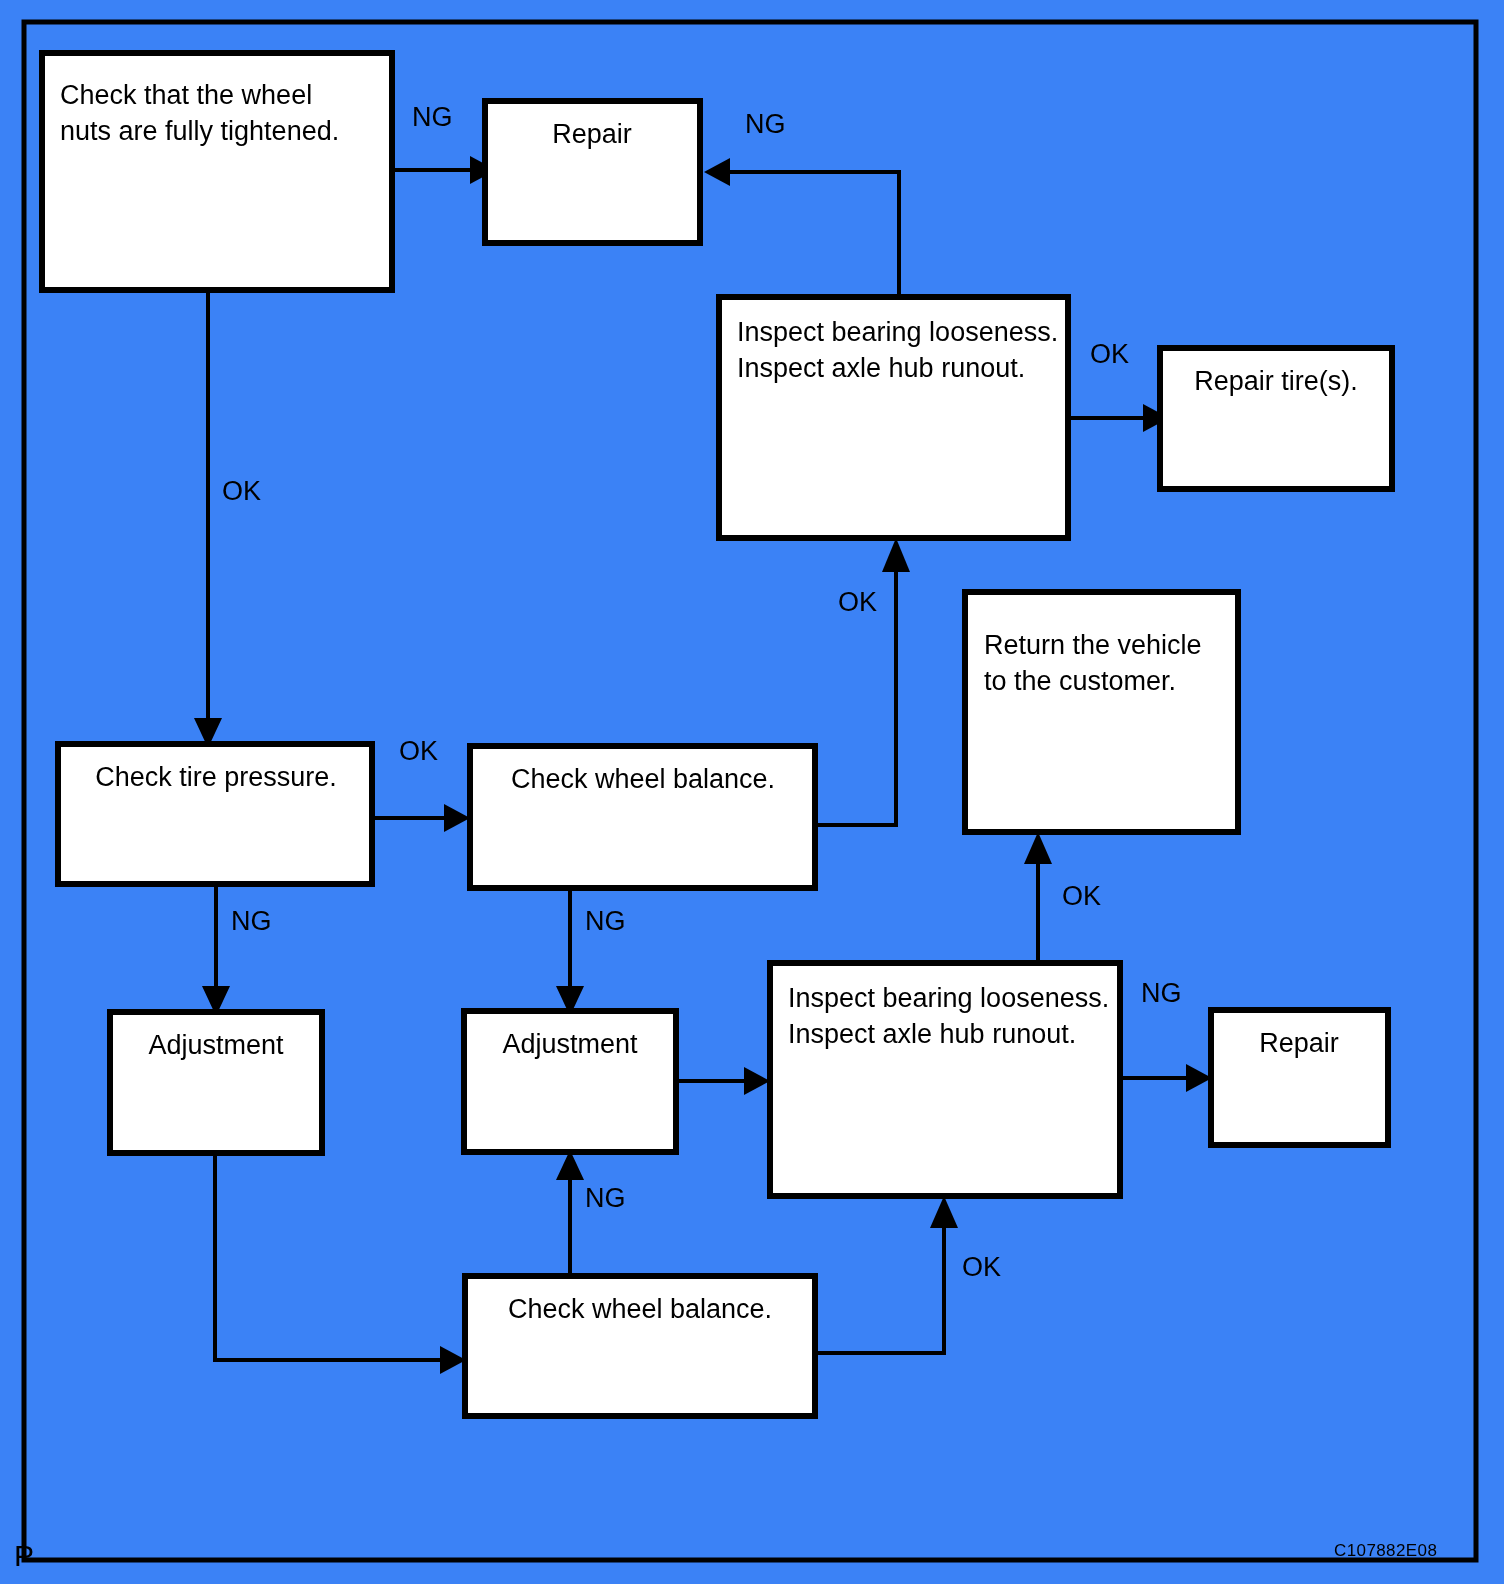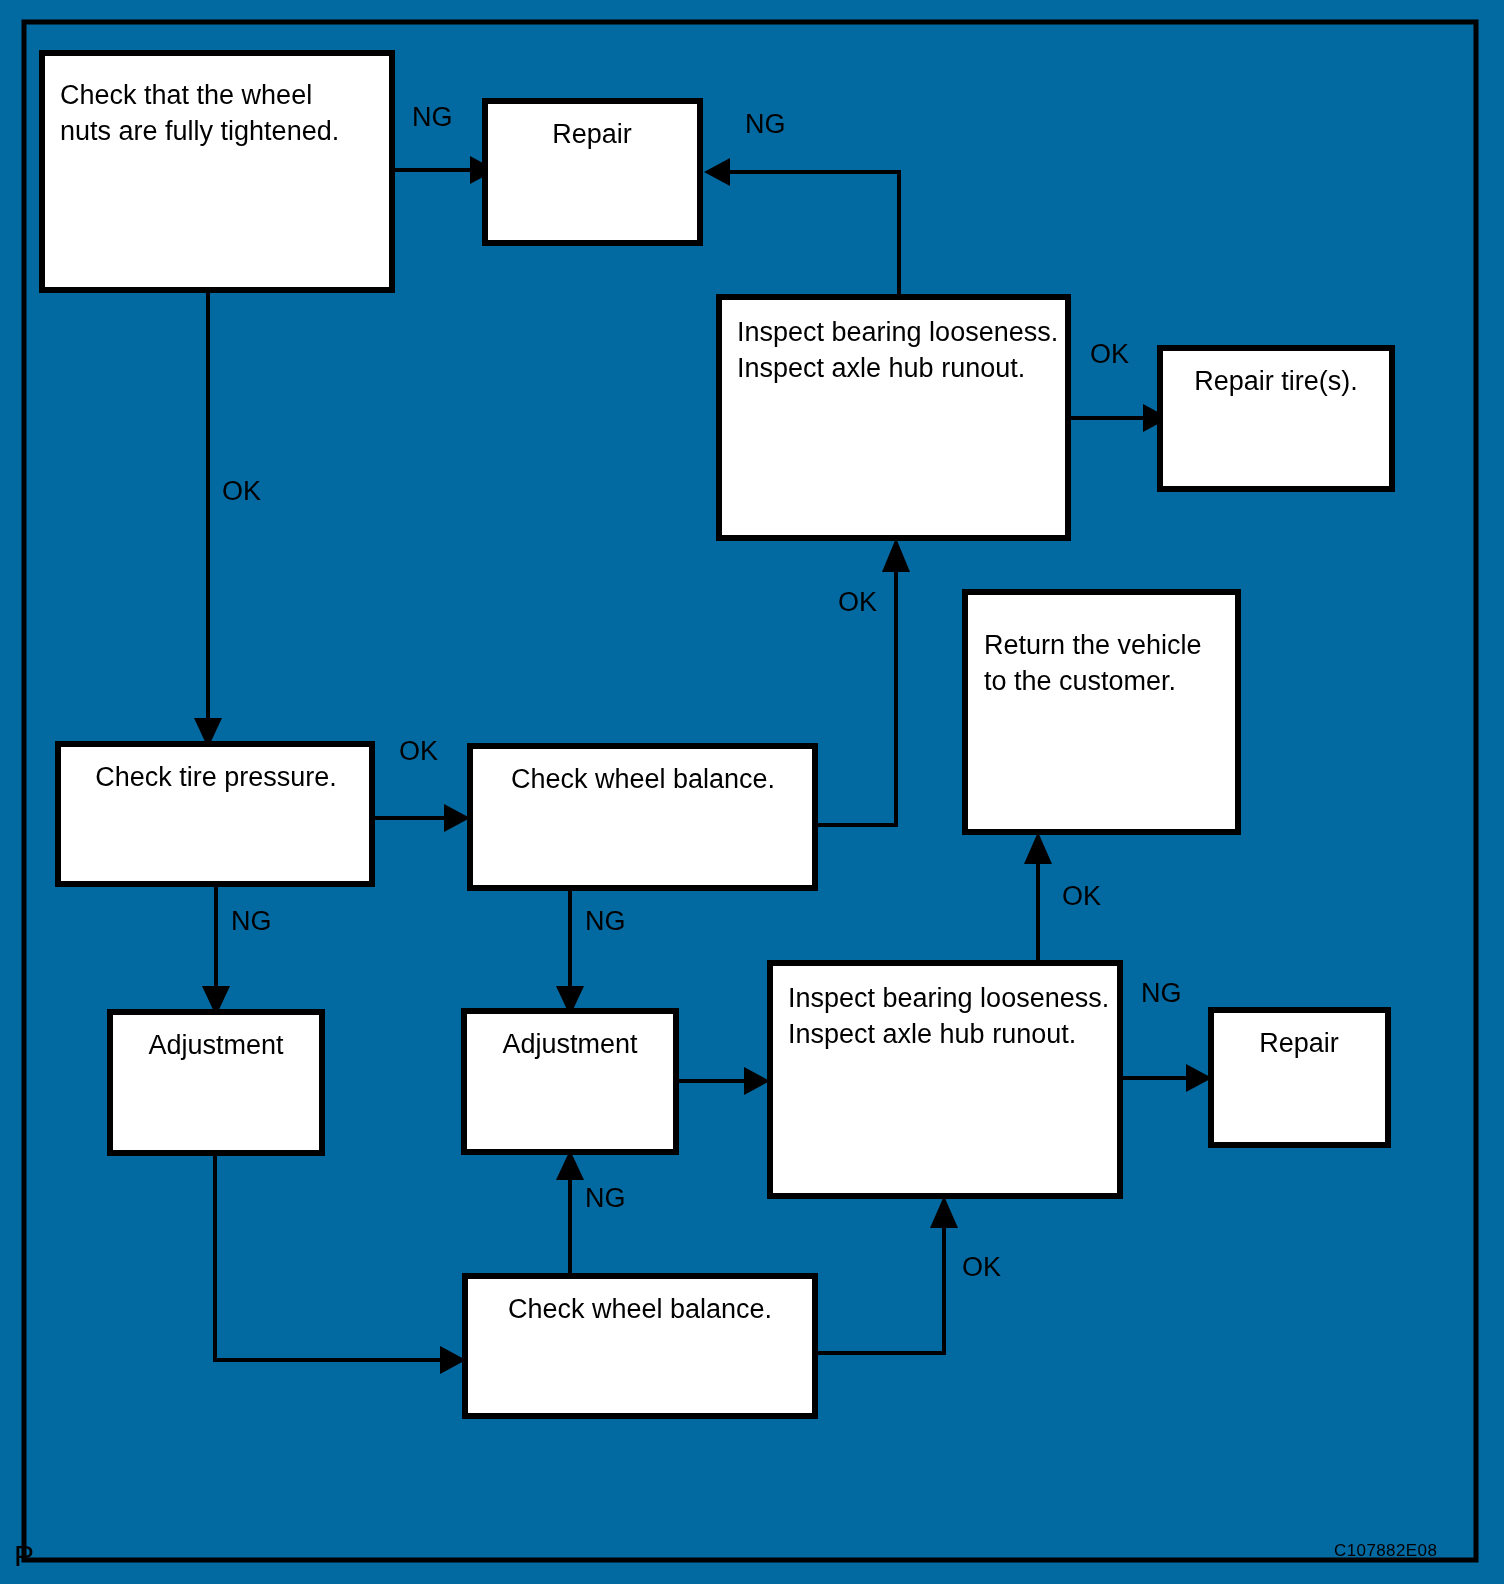--- a/index.html
+++ b/index.html
@@ -4,21 +4,21 @@
 <style>
   html, body {
     margin: 0;
     padding: 0;
     background: #ffffff;
   }
   #page {
     position: relative;
     width: 1504px;
     height: 1584px;
-    background: #0369a1;
+    background: #3b82f6;
     font-family: "Liberation Sans", sans-serif;
     overflow: hidden;
   }
   svg#diagram {
     position: absolute;
     left: 0;
     top: 0;
     width: 1504px;
     height: 1584px;
   }

